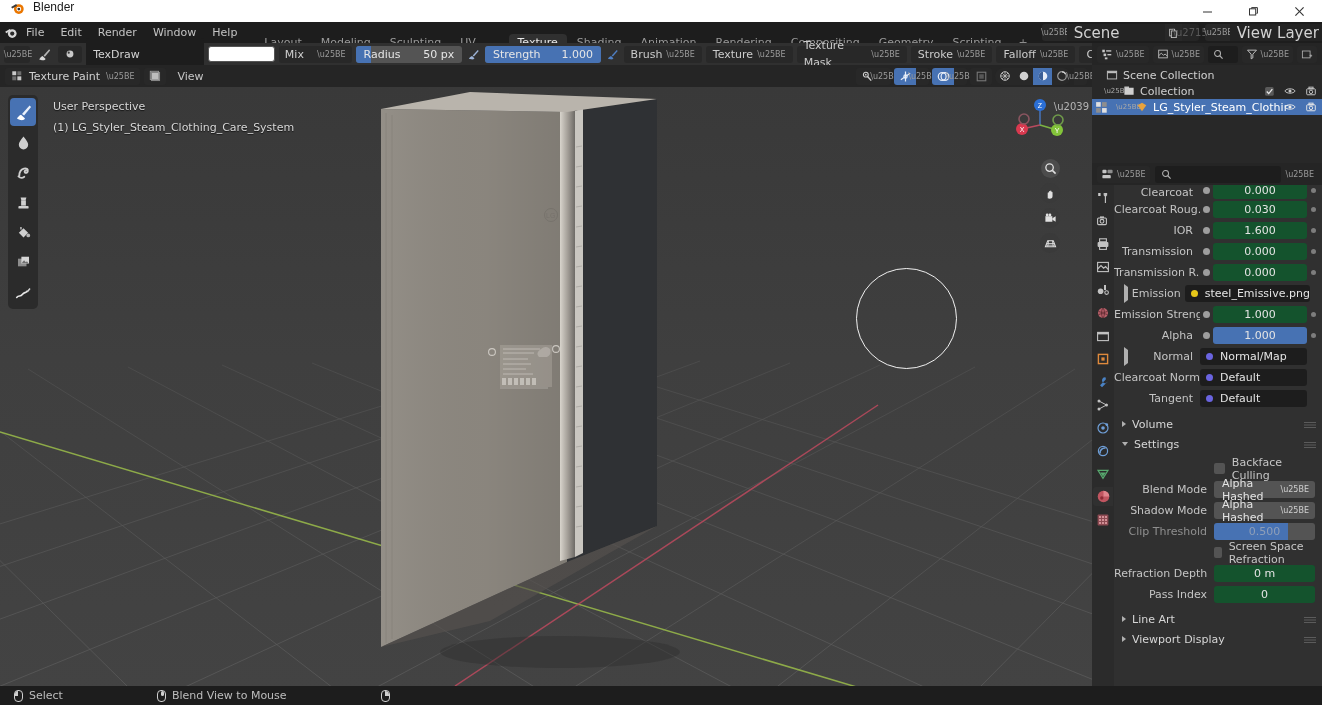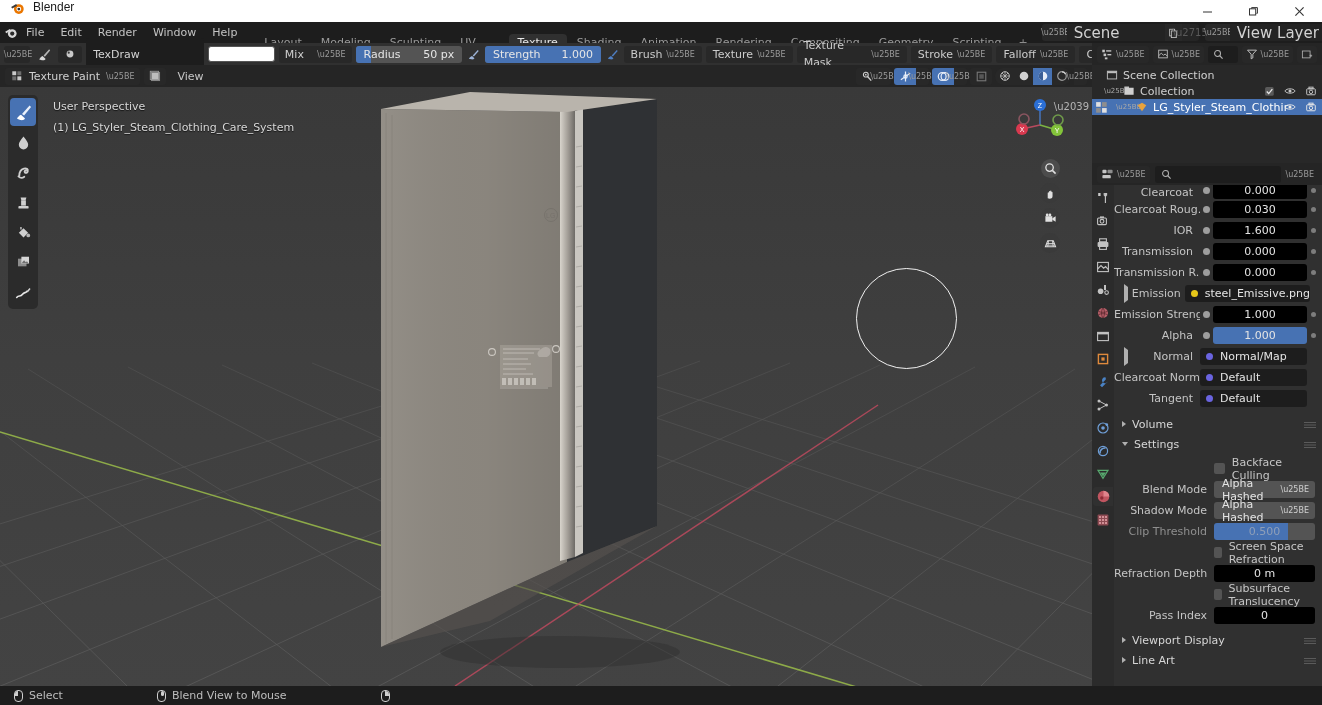--- a/index.html
+++ b/index.html
@@ -155,21 +155,21 @@
     display:flex; flex-direction:column; align-items:center; padding-top:3px; gap:4px;
   }
   .tabcol .tab { width:20px; height:19px; display:flex; align-items:center; justify-content:center; border-radius:3px 0 0 3px; }
   .tabcol .tab.active { background:#303030; }
   .pr-body { position:absolute; left:22px; top:22px; right:0; bottom:19px; background:#303030; overflow:hidden; }
 
   .prow { height:21px; display:flex; align-items:center; padding:0 2px 0 0; }
   .plabel { width:86px; text-align:right; font-size:11px; color:#c4c4c4; padding-right:7px; white-space:nowrap; overflow:hidden; }
   .pdot { width:13px; height:17px; display:flex; align-items:center; justify-content:center; }
   .pfield {
-    flex:1; height:17px; background:#000000; border-radius:3px; display:flex;
+    flex:1; height:17px; background:#14532d; border-radius:3px; display:flex;
     align-items:center; justify-content:center; font-size:11px; color:#e4e4e4; position:relative;
   }
   .pfield.blue { background:#4772b3; }
   .pfield.dark { background:#1d1d1d; justify-content:flex-start; padding-left:6px; }
   .pdot-r { width:13px; height:17px; display:flex; align-items:center; justify-content:center; }
   .pfield.clipped { background:linear-gradient(to right,#4772b3 0 73%,#545454 73% 100%); }
   .pfield.disabled { color:#8f9fb8; }
   .pfield.dd { background:#545454; justify-content:flex-start; padding-left:8px; }
   .pfield.dd .dcaret { margin-left:auto; padding-right:6px; color:#d0d0d0; font-size:8px; }
   .psection { height:20px; display:flex; align-items:center; gap:6px; padding-left:8px; font-size:11px; color:#d6d6d6; position:relative; }
@@ -1107,51 +1107,47 @@
         <span class="pcheckbox"></span>
         <span class="pcheck-label">Screen Space Refraction</span>
       </div>
 
       <div class="prow">
         <span class="plabel" style="width:100px">Refraction Depth</span>
         <span class="pfield">0 m</span>
         <span style="width:5px"></span>
       </div>
 
-      <div class="pcheck-row">
-        <span class="pcheckbox"></span>
-        <span class="pcheck-label">Subsurface Translucency</span>
-      </div>
 
       <div class="prow">
         <span class="plabel" style="width:100px">Pass Index</span>
         <span class="pfield">0</span>
         <span style="width:5px"></span>
       </div>
 
       <div style="height:4px"></div>
 
+      <div class="psection">
+        <span class="tri"></span>
+        <span>Line Art</span>
+        <svg class="grip" viewBox="0 0 12 7">
+            <line x1="0" y1="1.5" x2="12" y2="1.5" stroke="#8f8f8f" stroke-width="1"></line>
+            <line x1="0" y1="4" x2="12" y2="4" stroke="#8f8f8f" stroke-width="1"></line>
+            <line x1="0" y1="6.5" x2="12" y2="6.5" stroke="#8f8f8f" stroke-width="1"></line>
+          </svg>
+      </div>
       <div class="psection">
         <span class="tri"></span>
         <span>Viewport Display</span>
         <svg class="grip" viewBox="0 0 12 7">
             <line x1="0" y1="1.5" x2="12" y2="1.5" stroke="#8f8f8f" stroke-width="1"></line>
             <line x1="0" y1="4" x2="12" y2="4" stroke="#8f8f8f" stroke-width="1"></line>
             <line x1="0" y1="6.5" x2="12" y2="6.5" stroke="#8f8f8f" stroke-width="1"></line>
           </svg>
       </div>
-      <div class="psection">
-        <span class="tri"></span>
-        <span>Line Art</span>
-        <svg class="grip" viewBox="0 0 12 7">
-            <line x1="0" y1="1.5" x2="12" y2="1.5" stroke="#8f8f8f" stroke-width="1"></line>
-            <line x1="0" y1="4" x2="12" y2="4" stroke="#8f8f8f" stroke-width="1"></line>
-            <line x1="0" y1="6.5" x2="12" y2="6.5" stroke="#8f8f8f" stroke-width="1"></line>
-          </svg>
-      </div>
 
     </div>
 
   </div>
 
   <div class="statusbar">
     <div class="sb-item" style="margin-left:6px">
       <span class="mouse-ico"></span>
       <span>Select</span>
     </div>

